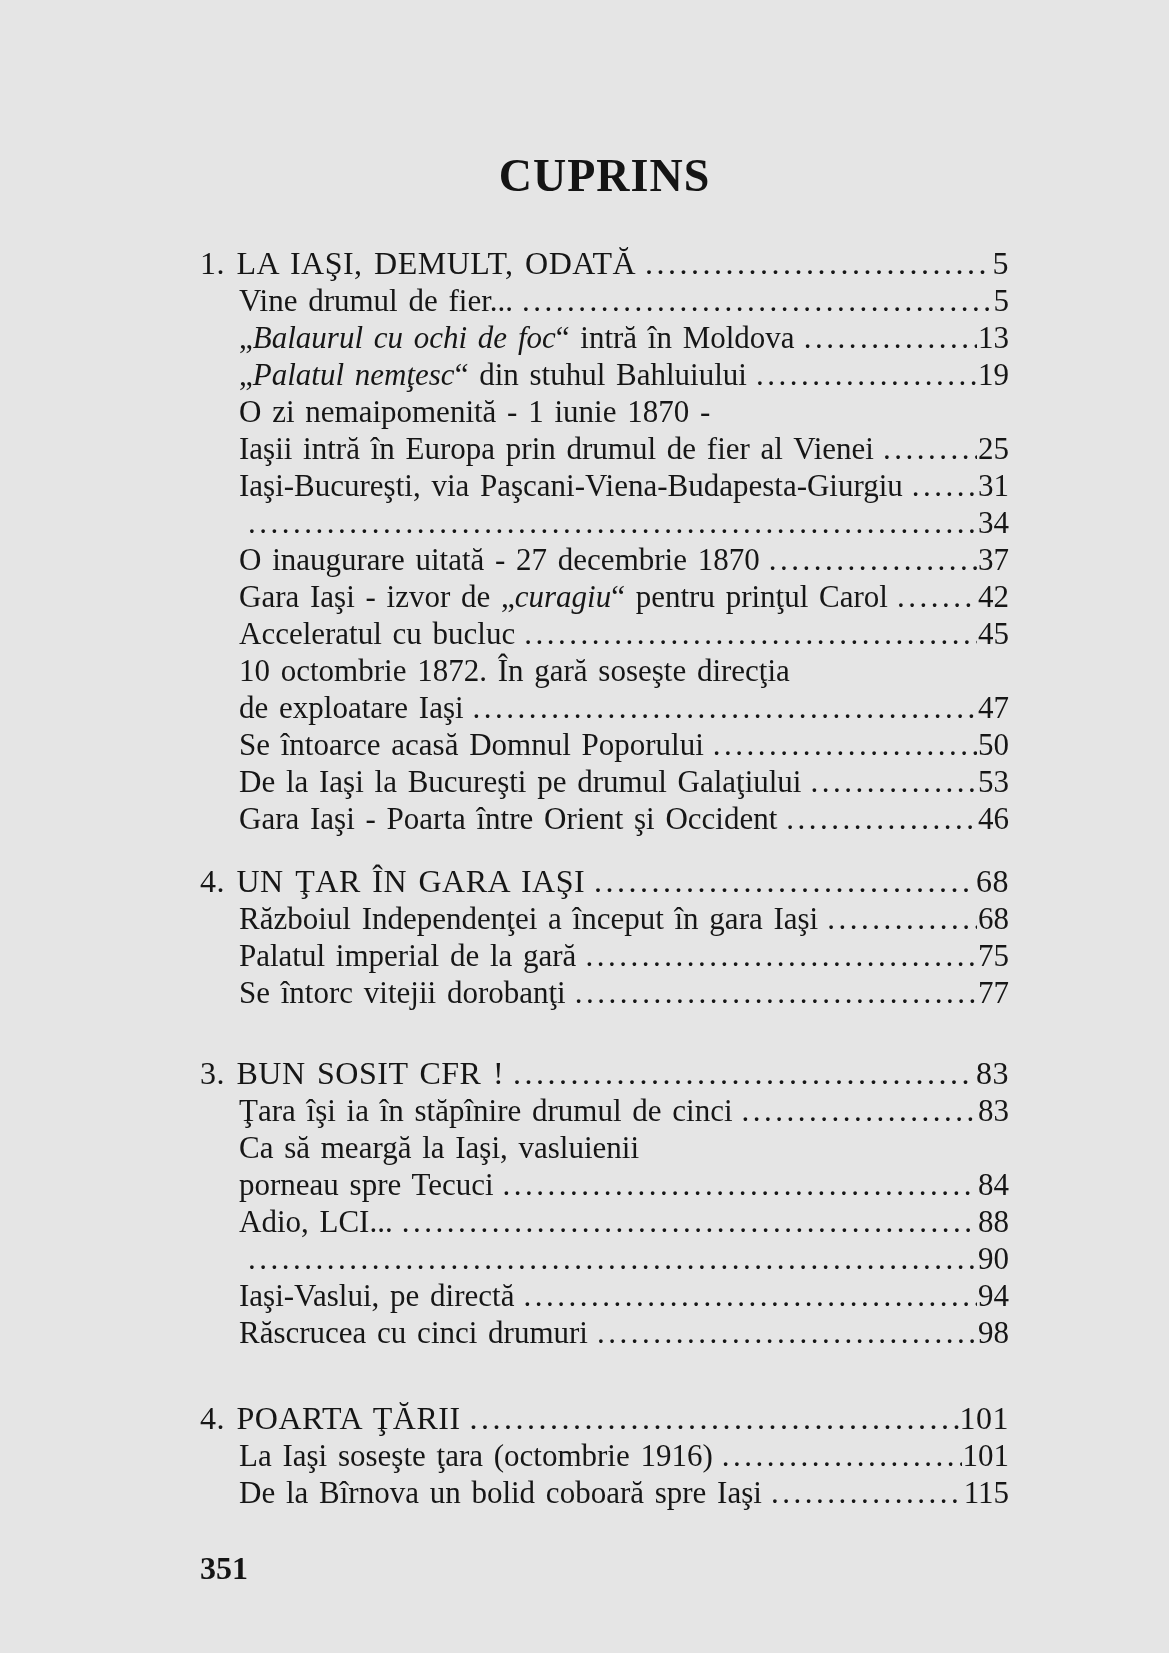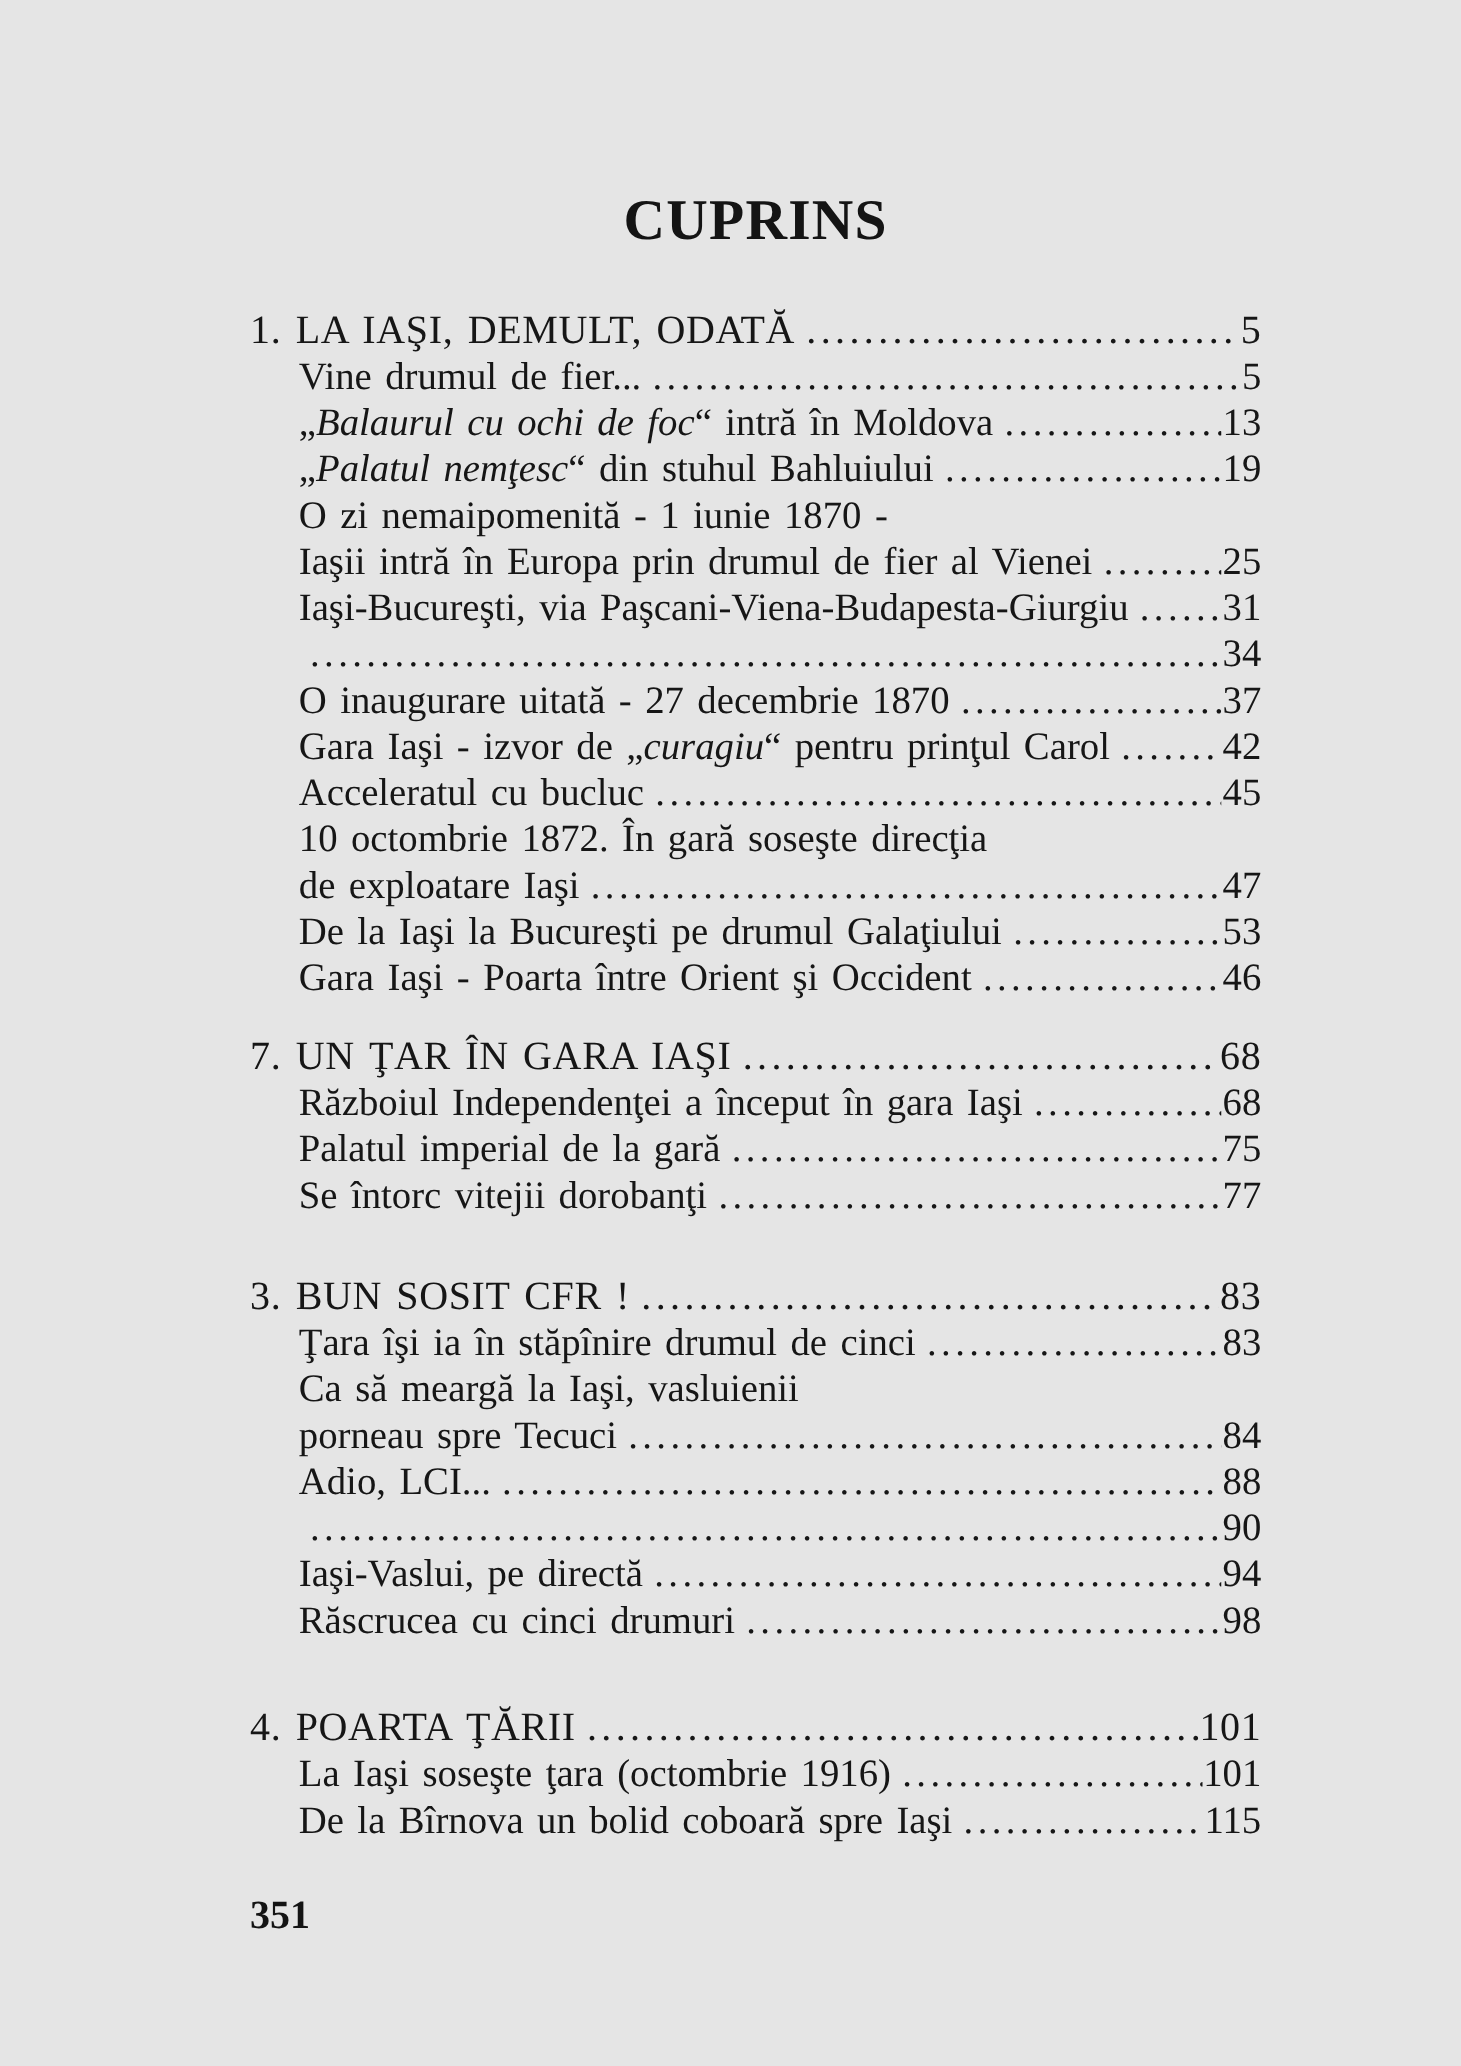--- a/index.html
+++ b/index.html
@@ -128,33 +128,38 @@
         </div>
         <div class="row sub">
           <span class="txt"><span>10 octombrie 1872. În gară soseşte direcţia</span></span>
         </div>
         <div class="row sub">
           <span class="txt"><span>de exploatare Iaşi</span></span>
           <span class="leader"></span>
           <span class="pg">47</span>
         </div>
         <div class="row sub">
+          <span class="txt"><span>Se întoarce acasă Domnul Poporului</span></span>
+          <span class="leader"></span>
+          <span class="pg">50</span>
+        </div>
+        <div class="row sub">
           <span class="txt"><span>De la Iaşi la Bucureşti pe drumul Galaţiului</span></span>
           <span class="leader"></span>
           <span class="pg">53</span>
         </div>
         <div class="row sub">
           <span class="txt"><span>Gara Iaşi - Poarta între Orient şi Occident</span></span>
           <span class="leader"></span>
           <span class="pg">46</span>
         </div>
       </div>
       <div class="toc-section">
         <div class="row chapter">
-          <span class="txt"><span>7. UN ŢAR ÎN GARA IAŞI</span></span>
+          <span class="txt"><span>4. UN ŢAR ÎN GARA IAŞI</span></span>
           <span class="leader"></span>
           <span class="pg">68</span>
         </div>
         <div class="row sub">
           <span class="txt"><span>Războiul Independenţei a început în gara Iaşi</span></span>
           <span class="leader"></span>
           <span class="pg">68</span>
         </div>
         <div class="row sub">
           <span class="txt"><span>Palatul imperial de la gară</span></span>

